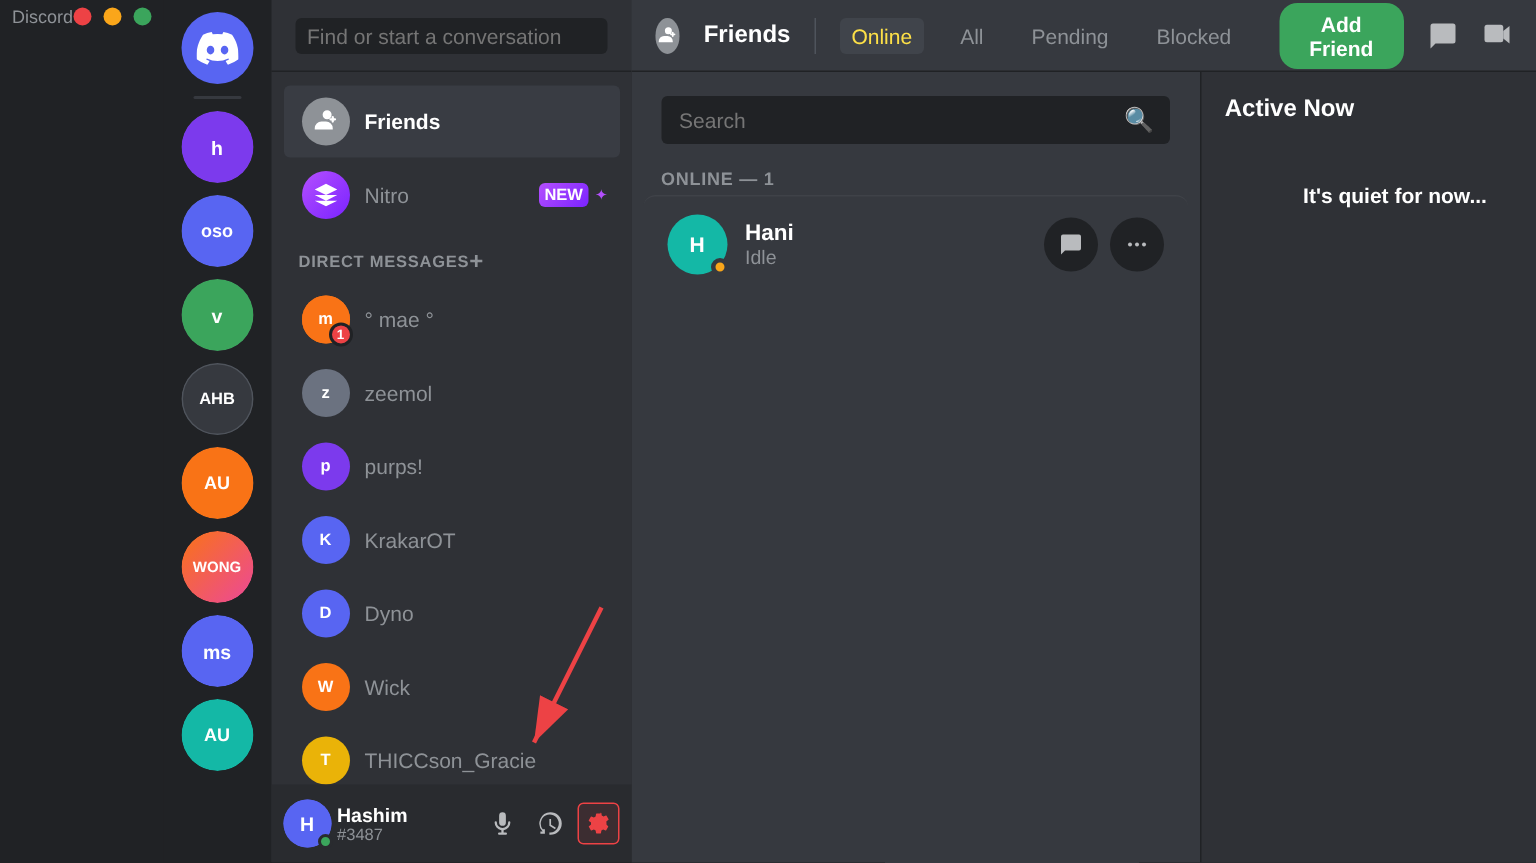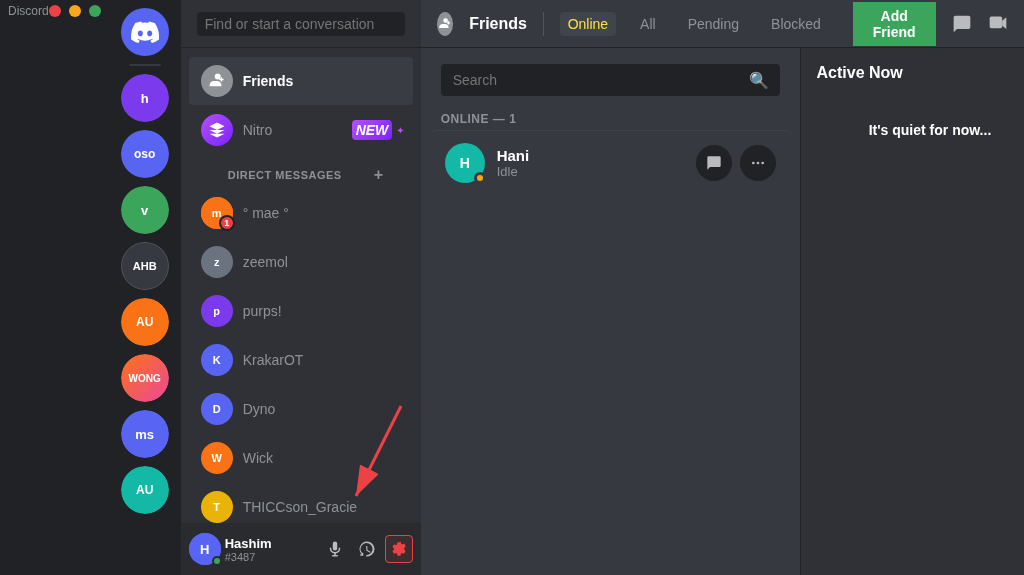--- a/index.html
+++ b/index.html
@@ -80,29 +80,28 @@
       outline: none;
     }
     .dm-sidebar-content {
       flex: 1;
       overflow-y: auto;
       padding: 8px 0;
     }
     .dm-section-label {
       display: flex;
       align-items: center;
-      justify-content: center;
+      justify-content: flex-start;
       padding: 4px 8px 4px 18px;
       font-size: 11px;
       font-weight: 700;
       color: #8e9297;
       text-transform: uppercase;
       letter-spacing: 0.5px;
       margin-top: 8px;
-      gap: 32px;
     }
     .dm-section-label .add-icon {
       cursor: pointer;
       color: #8e9297;
       font-size: 16px;
     }
     .dm-item {
       display: flex;
       align-items: center;
       padding: 8px 8px 8px 12px;
@@ -162,26 +161,25 @@
       align-items: center;
       padding: 8px 8px 8px 12px;
       cursor: pointer;
       border-radius: 4px;
       margin: 1px 8px;
       gap: 10px;
     }
     .nitro-badge {
       background: linear-gradient(135deg, #b44ffe, #7a23ff);
       color: white;
-      font-size: 14px;
+      font-size: 11px;
       font-weight: 700;
       padding: 2px 4px;
       border-radius: 4px;
       margin-left: auto;
-      font-style: italic;
     }
     .nitro-star {
       margin-left: 2px;
       color: #b44ffe;
       font-size: 10px;
     }
 
     
     .user-panel {
       height: 52px;
@@ -293,21 +291,21 @@
       color: #8e9297;
       cursor: pointer;
       border-radius: 4px;
       font-weight: 500;
     }
     .header-tab.active { background: #40444b; color: #fde047; }
     .add-friend-btn {
       background: #3ba55c;
       color: #fff;
       border: none;
-      border-radius: 0;
+      border-radius: 12px;
       padding: 6px 16px;
       font-size: 14px;
       font-weight: 600;
       cursor: pointer;
       margin-left: 8px;
     }
     .header-right-icons {
       margin-left: auto;
       display: flex;
       gap: 16px;

